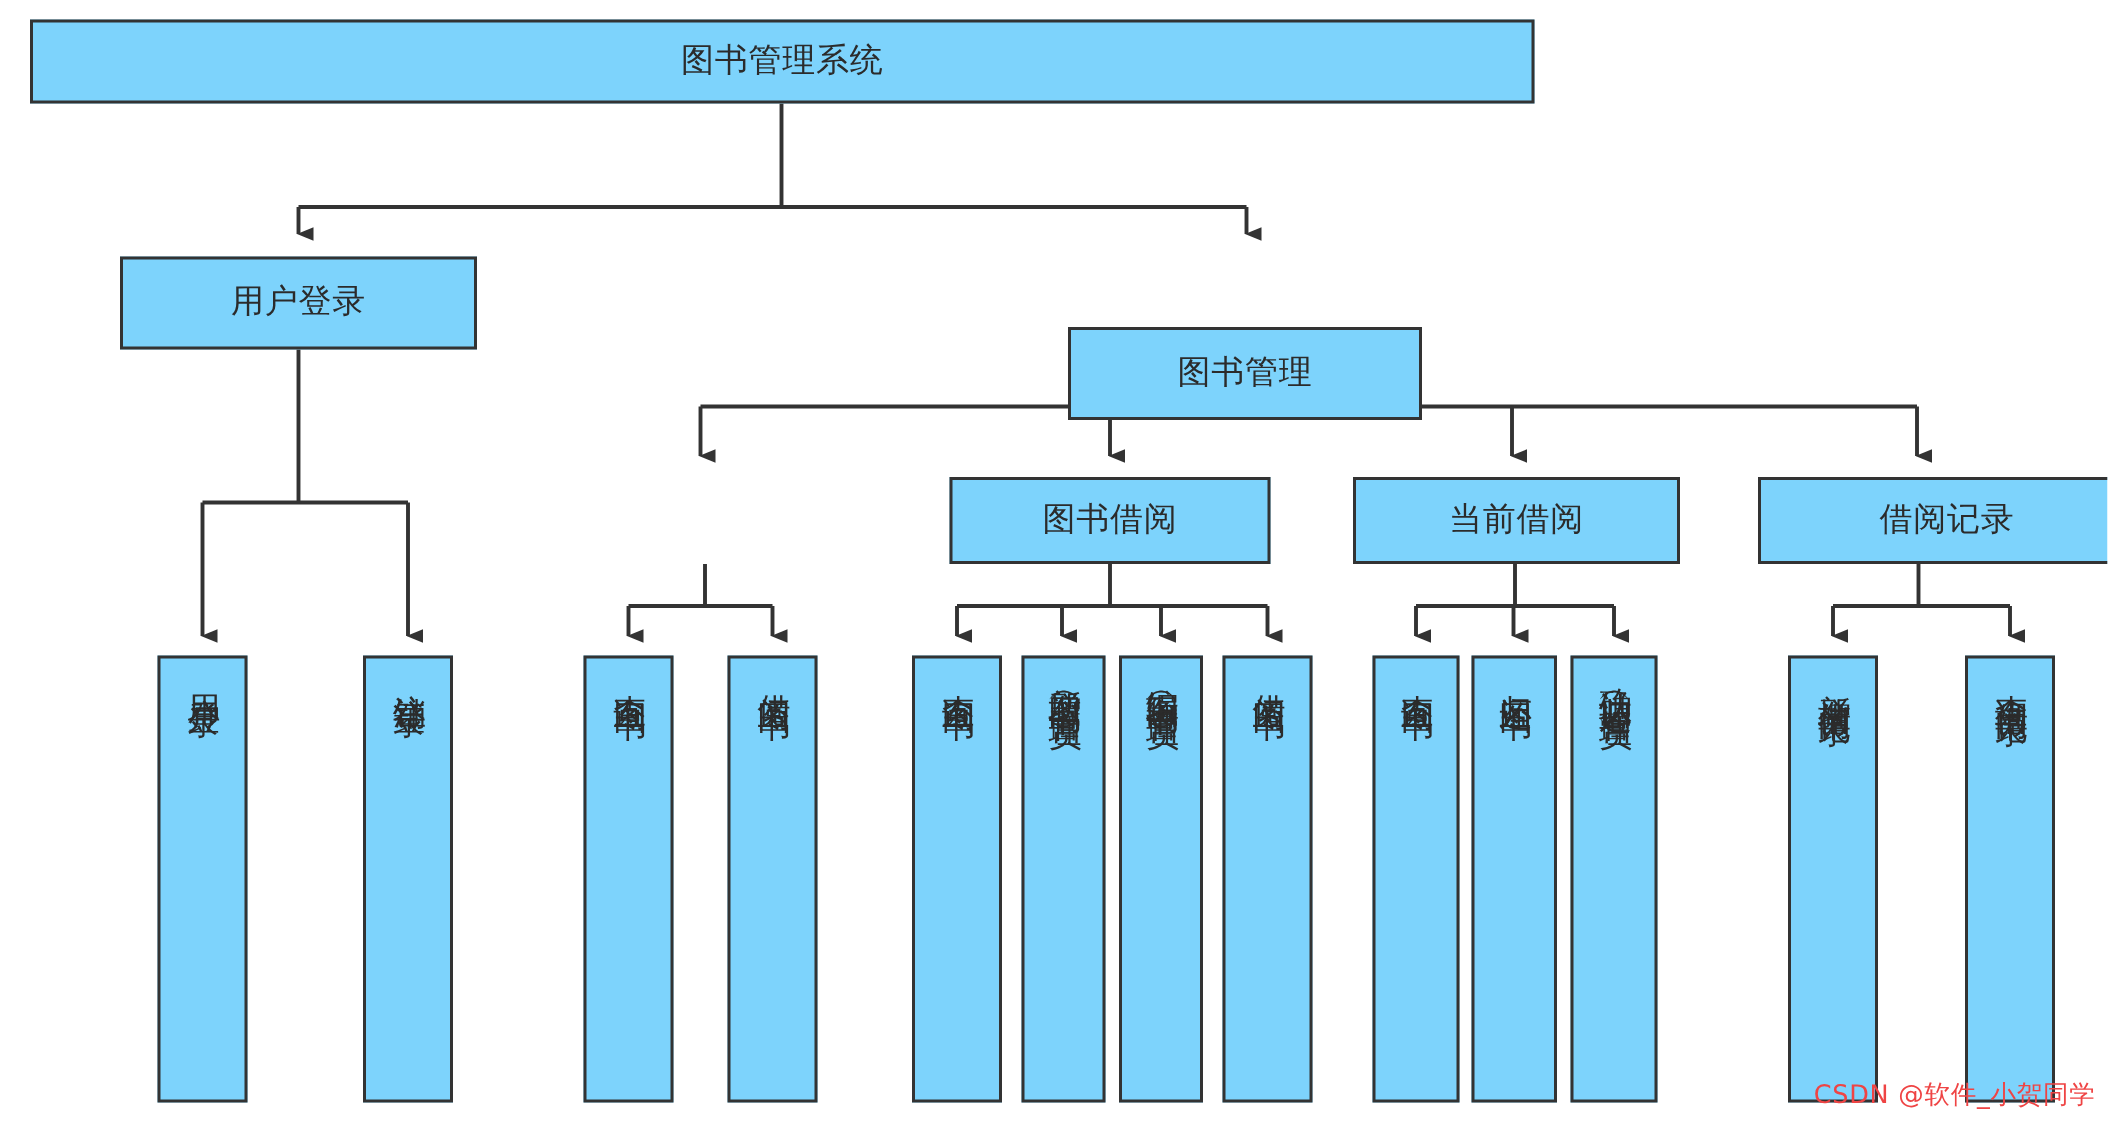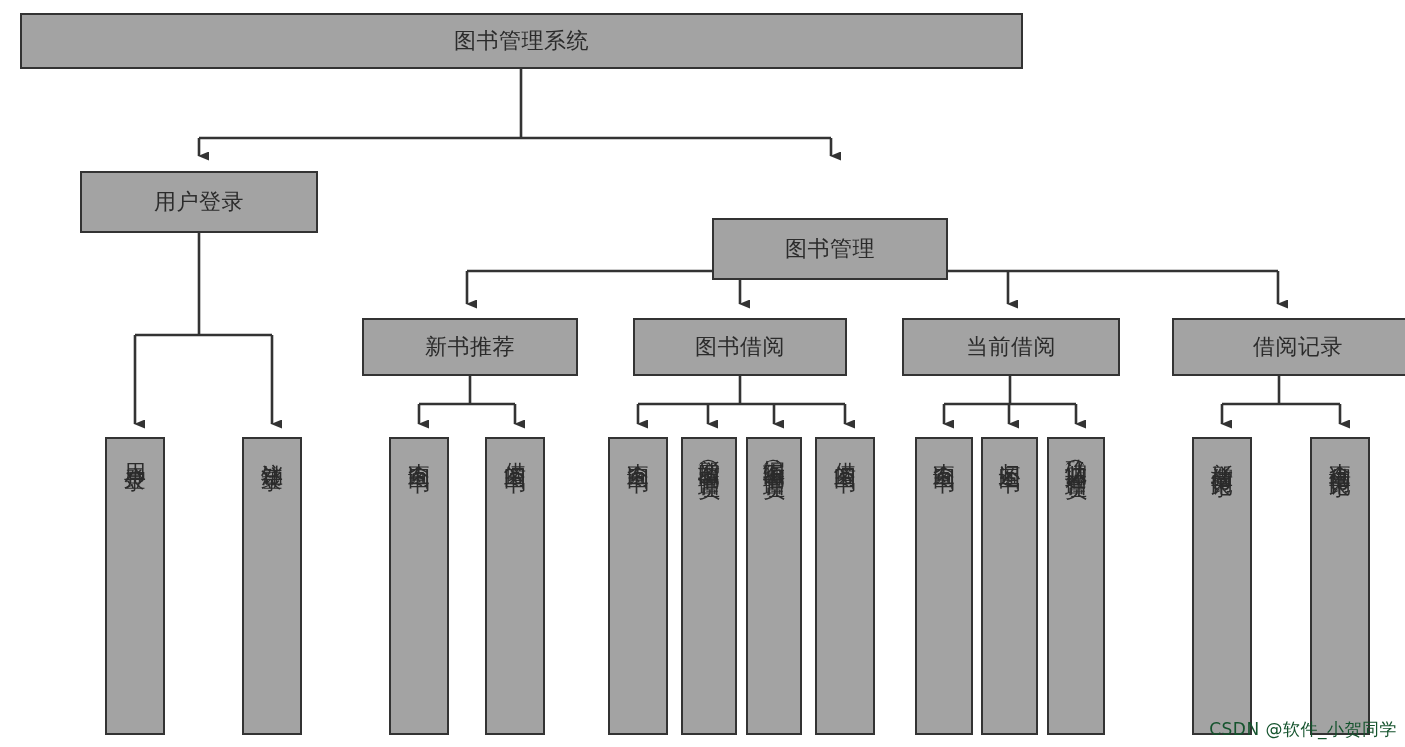--- a/index.html
+++ b/index.html
@@ -23,21 +23,21 @@
     left: 0;
     top: 0;
     width: 1405px;
     height: 747px;
     pointer-events: none;
   }
   .node {
     position: absolute;
     box-sizing: border-box;
     border: 2.5px solid #333333;
-    background: #a3a3a3;
+    background: #7dd3fc;
     display: flex;
     align-items: center;
     justify-content: center;
     color: #262626;
     z-index: 3;
   }
   .node .label {
     font-size: 21px;
     line-height: 1.15;
     letter-spacing: 0.5px;
@@ -62,21 +62,21 @@
   }
   .node.root .label,
   .node.branch .label {
     font-size: 22px;
   }
   #watermark {
     position: absolute;
     right: 8px;
     bottom: 6px;
     font-size: 17px;
-    color: #14532d;
+    color: #ef4444;
     letter-spacing: 0.5px;
     z-index: 6;
     white-space: nowrap;
   }
 </style>
 </head>
 <body>
 
 <div id="canvas">
 
@@ -135,23 +135,20 @@
   </div>
 
   <div class="node branch" style="left:80px; top:171px; width:238px; height:62px;">
     <span class="label">用户登录</span>
   </div>
 
   <div class="node branch" style="left:712px; top:171px; width:236px; height:62px;margin-top:47px;">
     <span class="label">图书管理</span>
   </div>
 
-  <div class="node branch" style="left:362px; top:318px; width:216px; height:58px;">
-    <span class="label">新书推荐</span>
-  </div>
 
   <div class="node branch" style="left:902px; top:318px; width:218px; height:58px;">
     <span class="label">当前借阅</span>
   </div>
 
   <div class="node branch" style="left:633px; top:318px; width:214px; height:58px;">
     <span class="label">图书借阅</span>
   </div>
 
   <div class="node branch" style="left:1172px; top:318px; width:252px; height:58px;">

